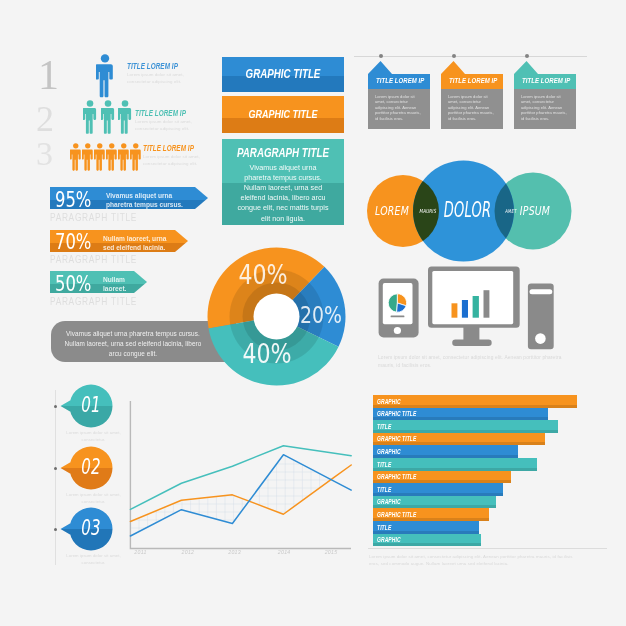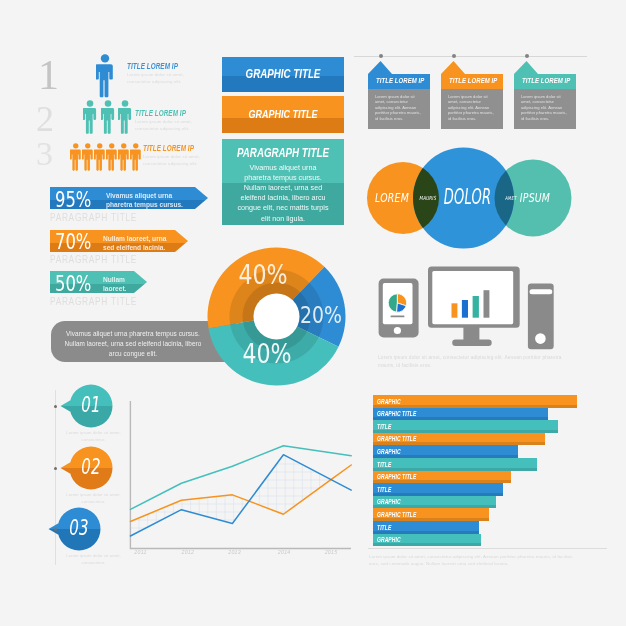--- a/index.html
+++ b/index.html
@@ -201,21 +201,21 @@
   <div class="abs" style="left:514px;top:61px;width:62px;height:68px;">
     <svg width="62" height="28" viewBox="0 0 62 28" style="position:absolute;left:0;top:0;">
           <path d="M12.5 0 L24 13 L62 13 L62 28 L0 28 L0 13 Z" fill="#4FC0B4"></path>
         </svg>
     <div class="cardhd abs" style="left:0;top:15px;width:62px;text-align:center;">TITLE LOREM IP</div>
     <div class="abs" style="left:0;top:28px;width:62px;height:40px;background:#909090;"></div>
     <div class="cardbd abs" style="left:7px;top:32.5px;width:46px;">Lorem ipsum dolor sit amet, consectetur adipiscing elit. Aenean porttitor pharetra mauris, id facilisis eros.</div>
   </div>
 </div>
 
-<div class="abs" style="left:360px;top:145px;width:220px;height:108px;">
+<div class="abs" style="left:360px;top:158px;width:220px;height:108px;">
   <svg width="220" height="108" viewBox="0 0 220 108" style="position:absolute;left:0;top:0;">
     <defs>
       <clipPath id="clipOrange">
             <circle cx="43" cy="53" r="36"></circle>
           </clipPath>
       <clipPath id="clipBlue">
             <circle cx="103.5" cy="53" r="50.5"></circle>
           </clipPath>
       <clipPath id="clipTeal">
             <circle cx="173" cy="53" r="38.5"></circle>
@@ -326,21 +326,21 @@
           </defs>
       <g clip-path="url(#stepclip1)">
         <rect x="0" y="0" width="58" height="24" fill="#F7931E"></rect>
         <rect x="0" y="24" width="58" height="24" fill="#E07B18"></rect>
       </g>
     </svg>
     <div class="stepnum abs" style="left:12px;top:11px;width:42px;text-align:center;font-size:21px;">02</div>
   </div>
   <div class="stepbody abs" style="left:66px;top:492px;width:55px;text-align:center;">Lorem ipsum dolor sit amet, consectetur.</div>
   <div class="abs" style="left:53.8px;top:466.5px;width:3.2px;height:3.2px;border-radius:50%;background:#6e6e6e;"></div>
-  <div class="abs" style="left:46px;top:505px;width:58px;height:48px;">
+  <div class="abs" style="left:58px;top:505px;width:58px;height:48px;">
     <svg width="58" height="48" viewBox="0 0 58 48" style="position:absolute;left:0;top:0;">
       <defs>
             <clipPath id="stepclip2">
               <path d="M2.5 24 L24 11.5 L24 36.5 Z M33 2.5 a21.5 21.5 0 1 1 0 43 a21.5 21.5 0 1 1 0 -43 Z"></path>
             </clipPath>
           </defs>
       <g clip-path="url(#stepclip2)">
         <rect x="0" y="0" width="58" height="24" fill="#2E8CD4"></rect>
         <rect x="0" y="24" width="58" height="24" fill="#2176B8"></rect>
       </g>

